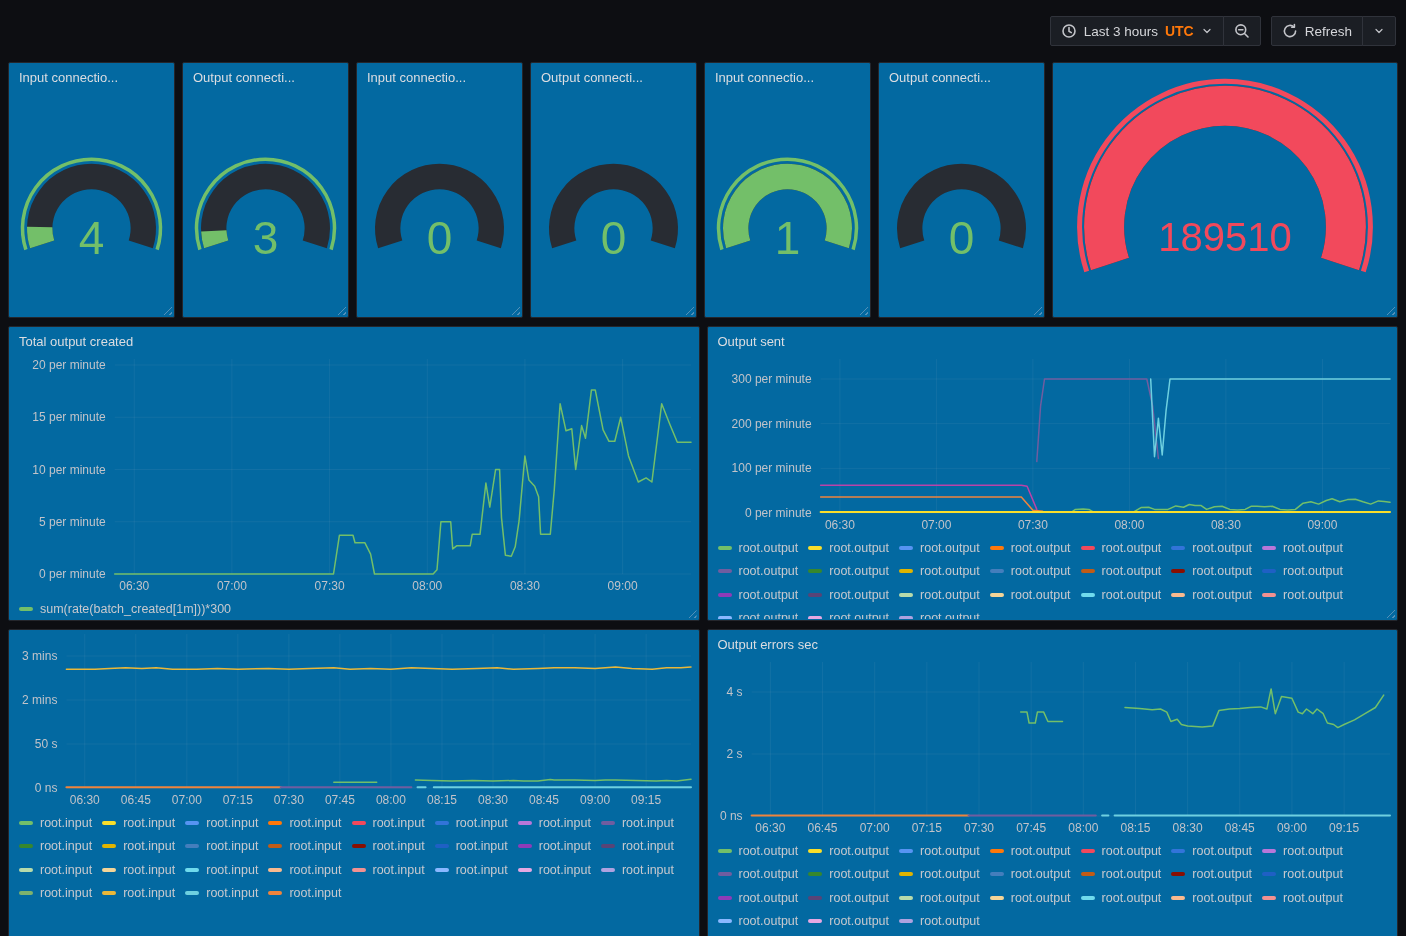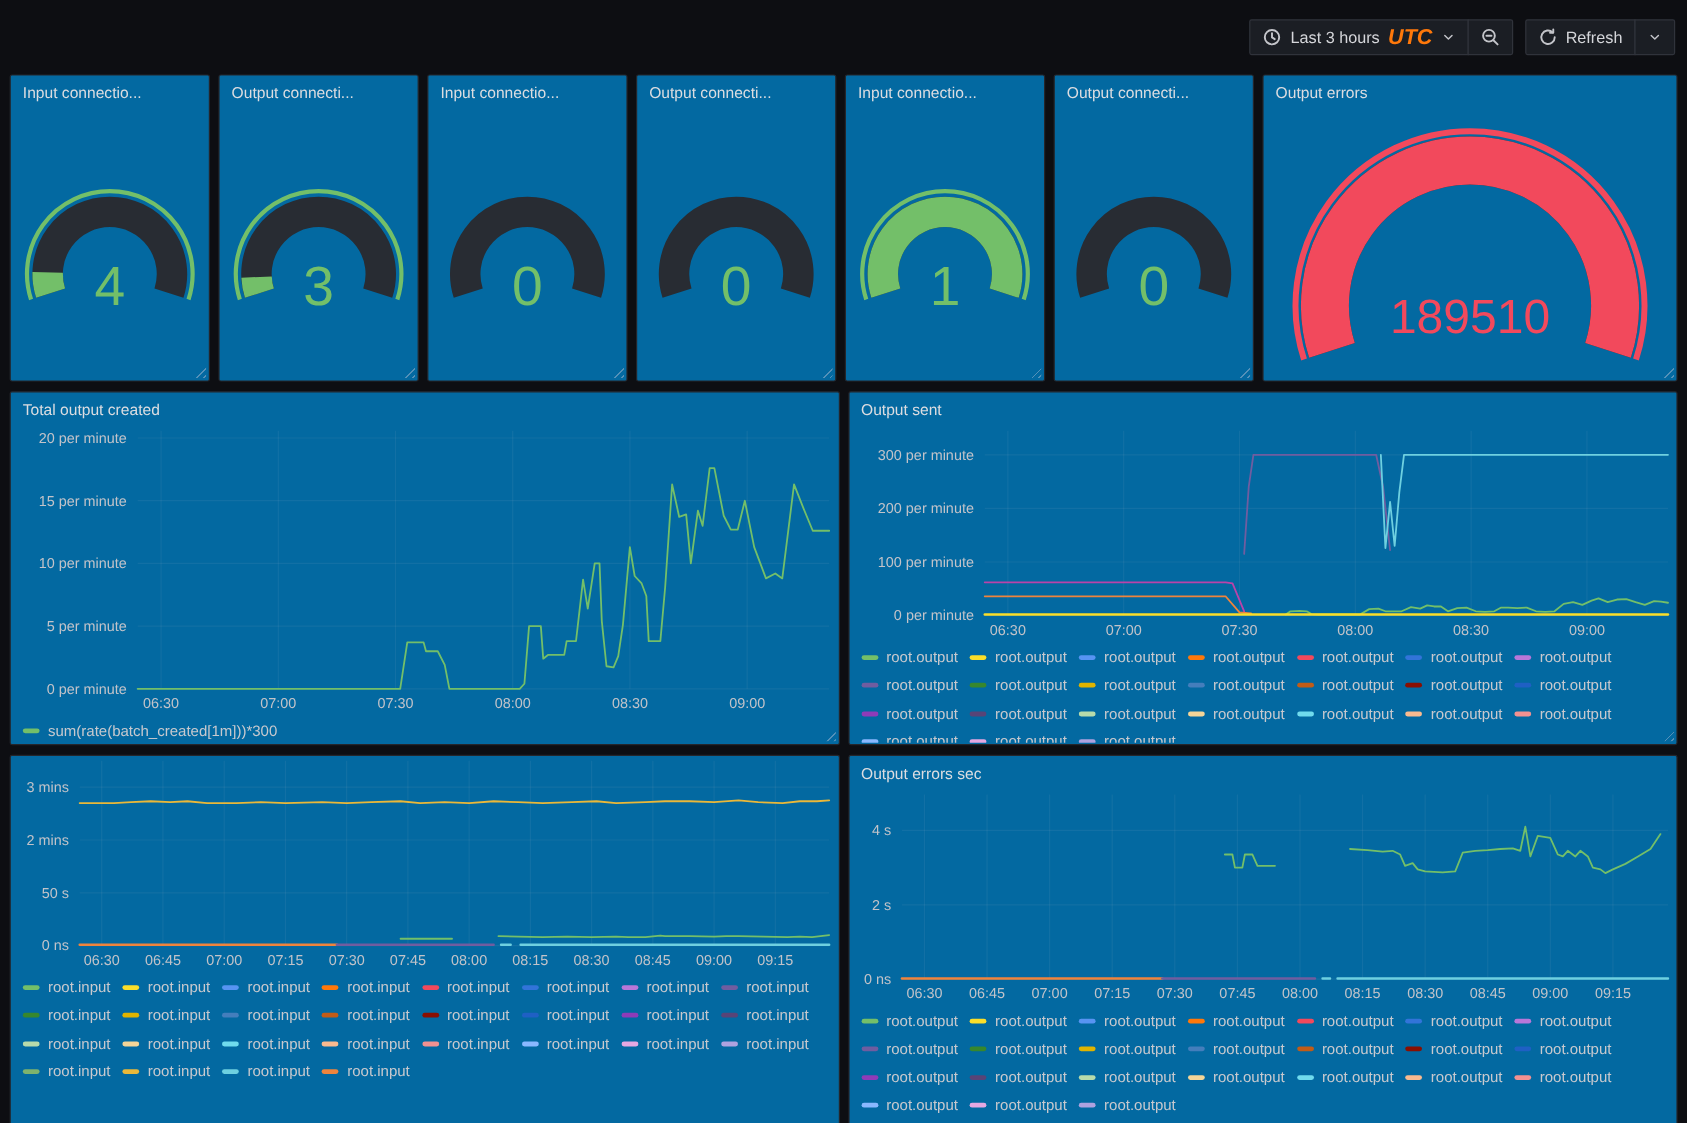--- a/index.html
+++ b/index.html
@@ -9,21 +9,21 @@
   header { height:62px; display:flex; align-items:center; justify-content:flex-end; padding:0 10px; }
   .toolbar { display:flex; gap:10px; }
   .btn-group { display:flex; }
   .seg { display:flex; align-items:center; gap:7px; height:30px; padding:0 10px;
          background:#1B1E24; border:1px solid #30333B; color:#D5D6DA;
          font-size:13.5px; font-weight:500; font-family:"Liberation Sans",sans-serif; cursor:pointer; }
   .seg + .seg { margin-left:-1px; }
   .btn-group .seg:first-child { border-radius:2px 0 0 2px; }
   .btn-group .seg:last-child  { border-radius:0 2px 2px 0; }
   .btn-group .seg:only-child  { border-radius:2px; }
-  .tz { color:#FF780A; font-size:18px; font-weight:600;font-style:italic; }
+  .tz { color:#FF780A; font-size:14px; font-weight:600; }
   .icon { display:inline-flex; }
   .icon svg { stroke:#C3C4C9; fill:none; stroke-width:1.6; stroke-linecap:round; stroke-linejoin:round; }
 
   main { padding:0 8px; }
   .row { display:flex; gap:7px; margin-bottom:8px; }
   .panel { position:relative; background:#0369a1; border:1px solid #24262C; border-radius:2px;
            display:flex; flex-direction:column; overflow:hidden; }
   .panel::after { content:""; position:absolute; right:2px; bottom:2px; width:10px; height:10px;
            background:repeating-linear-gradient(135deg, rgba(204,204,220,.4) 0 1px, transparent 1px 4px);
            clip-path:polygon(100% 0,100% 100%,0 100%); }
@@ -162,21 +162,20 @@
       <section class="panel p-small">
         <h2 class="panel-title">Output connecti...</h2>
         <div class="gauge">
             <svg width="165" height="226">
               <path d="M33.2 153.3A51.81 51.81 0 1 1 131.8 153.3" fill="none" stroke="#282C33" stroke-width="25.38"></path>
               <text x="82.5" y="147.3225" text-anchor="middle" dominant-baseline="central" fill="#73BF69" font-size="46">0</text>
             </svg>
           </div>
       </section>
       <section class="panel p-wide">
-        <h2 class="panel-title">Output errors</h2>
         <div class="gauge">
             <svg width="344" height="226">
               <path d="M57.0 201.0A120.9 120.9 0 1 1 287.0 201.0" fill="none" stroke="#282C33" stroke-width="40"></path>
               <path d="M57.0 201.0A120.9 120.9 0 1 1 287.0 201.0" fill="none" stroke="#F2495C" stroke-width="40"></path>
               <path d="M33.7 208.6A145.4 145.4 0 1 1 310.3 208.6" fill="none" stroke="#F2495C" stroke-width="5"></path>
               <text x="172" y="173.6805" text-anchor="middle" dominant-baseline="central" fill="#F2495C" font-size="40">189510</text>
             </svg>
           </div>
       </section>
     </div>

